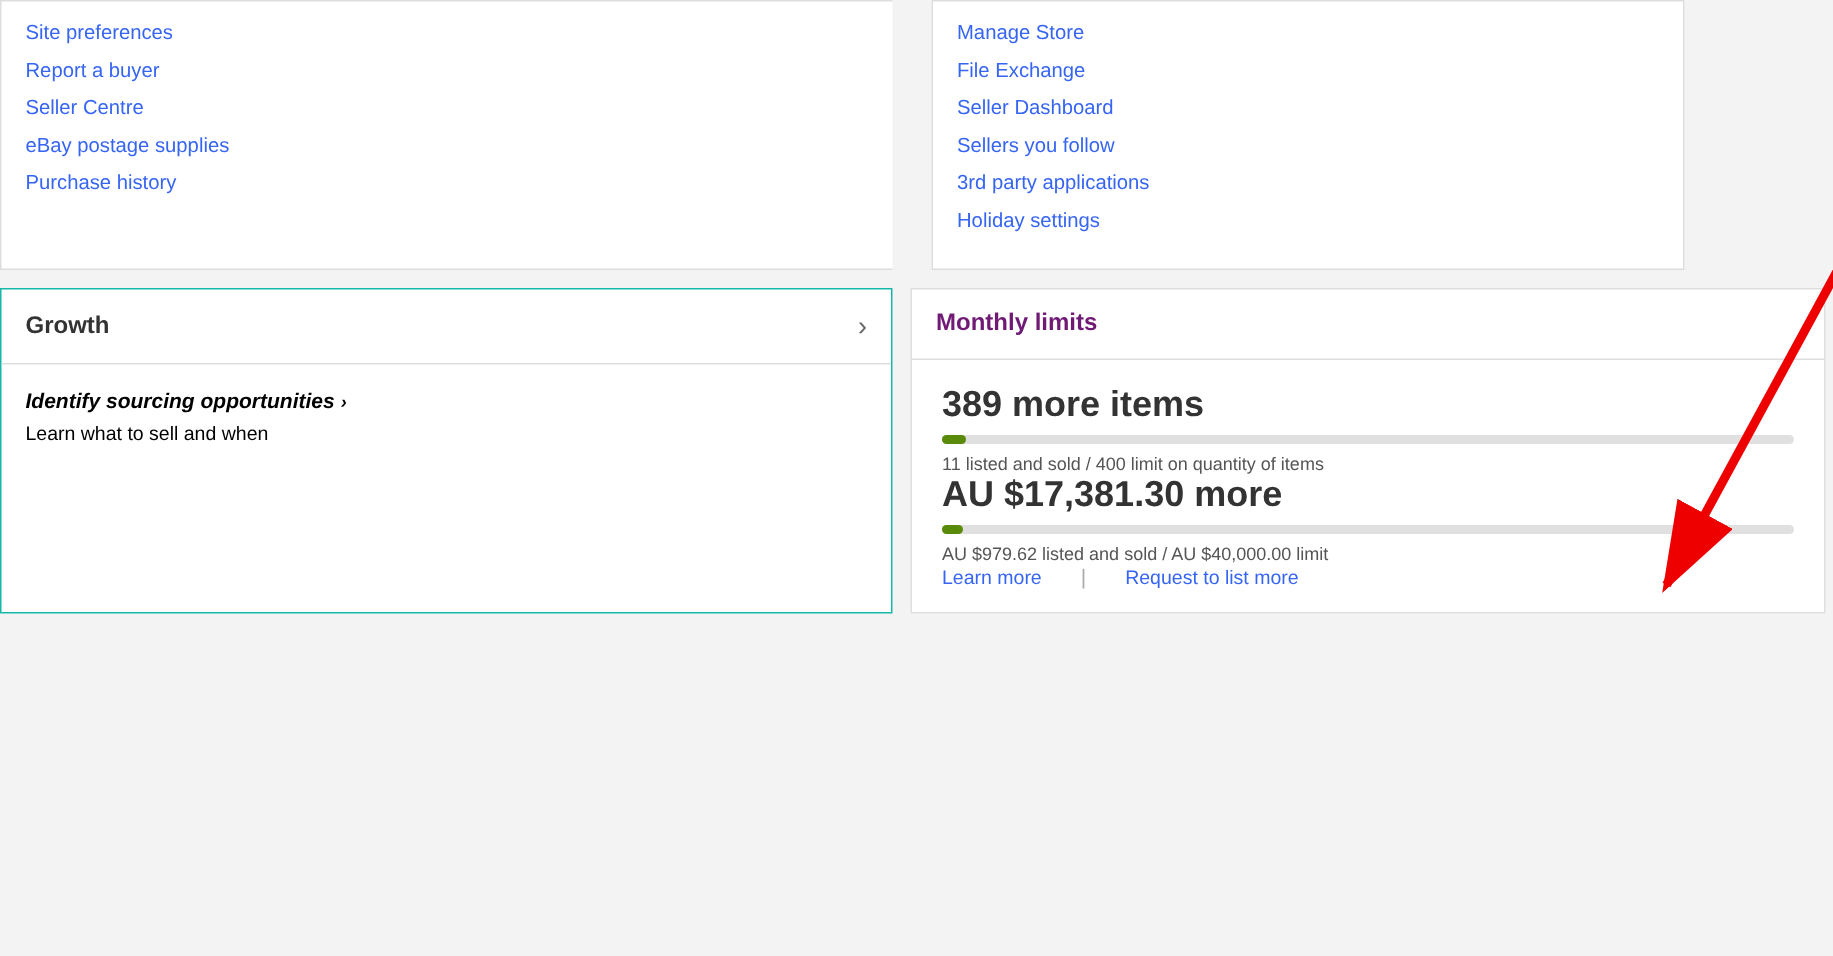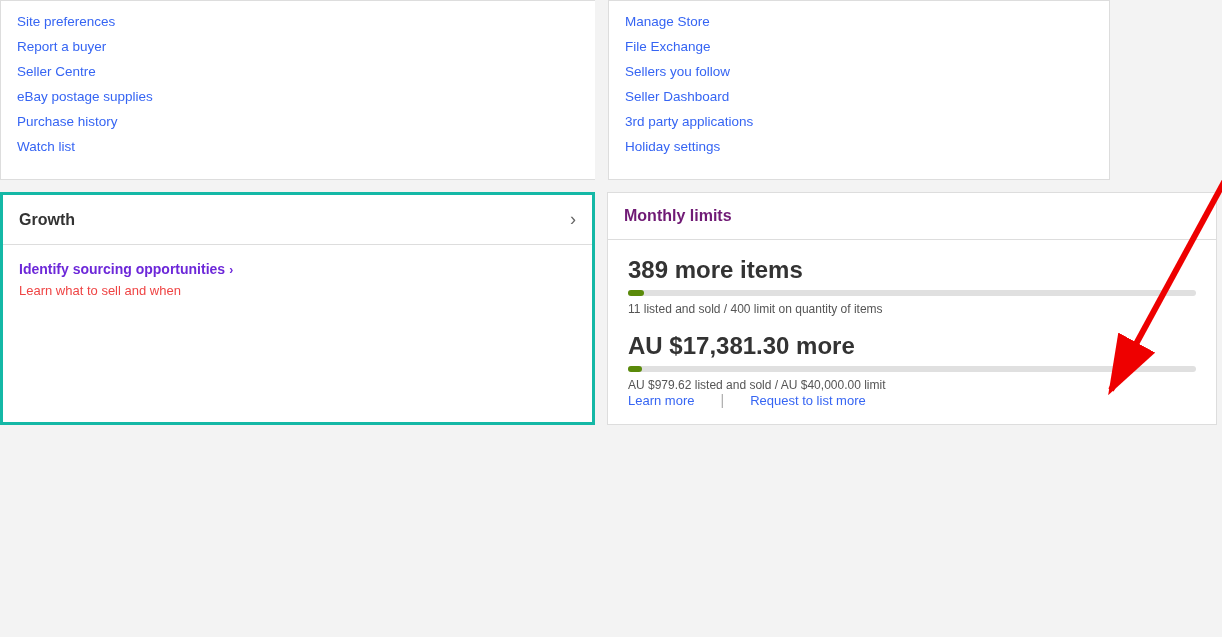--- a/index.html
+++ b/index.html
@@ -9,21 +9,21 @@
       font-size: 14px;
       color: #333;
     }
     .page-wrapper {
       width: 1222px;
       min-height: 637px;
       background: #f3f3f3;
     }
     .top-row {
       display: flex;
-      gap: 1px;
+      gap: 14px;
       margin-bottom: 12px;
     }
     .panel {
       background: #fff;
       border: 1px solid #ddd;
     }
     .left-panel {
       width: 595px;
       padding: 8px 16px 20px 16px;
       border-right: none;
@@ -41,21 +41,21 @@
       cursor: pointer;
       font-size: 13.5px;
     }
     .bottom-row {
       display: flex;
       gap: 12px;
     }
     .growth-panel {
       width: 595px;
       background: #fff;
-      border: 3px solid #14b8a6;
+      border: 1px solid #14b8a6;
       padding: 0;
     }
     .growth-header {
       display: flex;
       justify-content: space-between;
       align-items: center;
       padding: 14px 16px;
       border-bottom: 1px solid #ddd;
     }
     .growth-title {
@@ -64,33 +64,34 @@
       color: #333;
     }
     .chevron-icon {
       color: #666;
       font-size: 18px;
     }
     .growth-content {
       padding: 16px;
     }
     .sourcing-link {
-      color: #6d28d9;
+      color: #000000;
       font-size: 14px;
       font-weight: bold;
       text-decoration: none;
       cursor: pointer;
+      font-style: italic;
     }
     .sourcing-chevron {
       font-size: 12px;
       margin-left: 4px;
     }
     .learn-text {
       font-size: 13px;
-      color: #ef4444;
+      color: #000000;
       margin-top: 6px;
     }
     .monthly-panel {
       width: 610px;
       background: #fff;
       border: 1px solid #ddd;
       padding: 0;
     }
     .monthly-header {
       padding: 14px 16px;
@@ -117,21 +118,20 @@
       margin-bottom: 6px;
     }
     .progress-bar-fill {
       height: 6px;
       background: #5a8a0a;
       border-radius: 3px;
     }
     .limit-text {
       font-size: 12px;
       color: #555;
-      margin-bottom: 16px;
     }
     .amount-count {
       font-size: 24px;
       font-weight: bold;
       color: #333;
       margin-bottom: 6px;
     }
     .amount-limit-text {
       font-size: 12px;
       color: #555;
@@ -171,30 +171,29 @@
 
   <div class="top-row">
 
     <div class="left-panel panel">
       <div id="left-links-container">
           <a class="nav-link">Site preferences</a>
           <a class="nav-link">Report a buyer</a>
           <a class="nav-link">Seller Centre</a>
           <a class="nav-link">eBay postage supplies</a>
           <a class="nav-link">Purchase history</a>
-          <a class="nav-link">Watch list</a>
         </div>
     </div>
 
     <div class="right-panel panel">
       <div id="right-links-container">
           <a class="nav-link">Manage Store</a>
           <a class="nav-link">File Exchange</a>
+          <a class="nav-link">Seller Dashboard</a>
           <a class="nav-link">Sellers you follow</a>
-          <a class="nav-link">Seller Dashboard</a>
           <a class="nav-link">3rd party applications</a>
           <a class="nav-link">Holiday settings</a>
         </div>
     </div>
   </div>
 
   <div class="bottom-row">
 
     <div class="growth-panel">
       <div class="growth-header">

